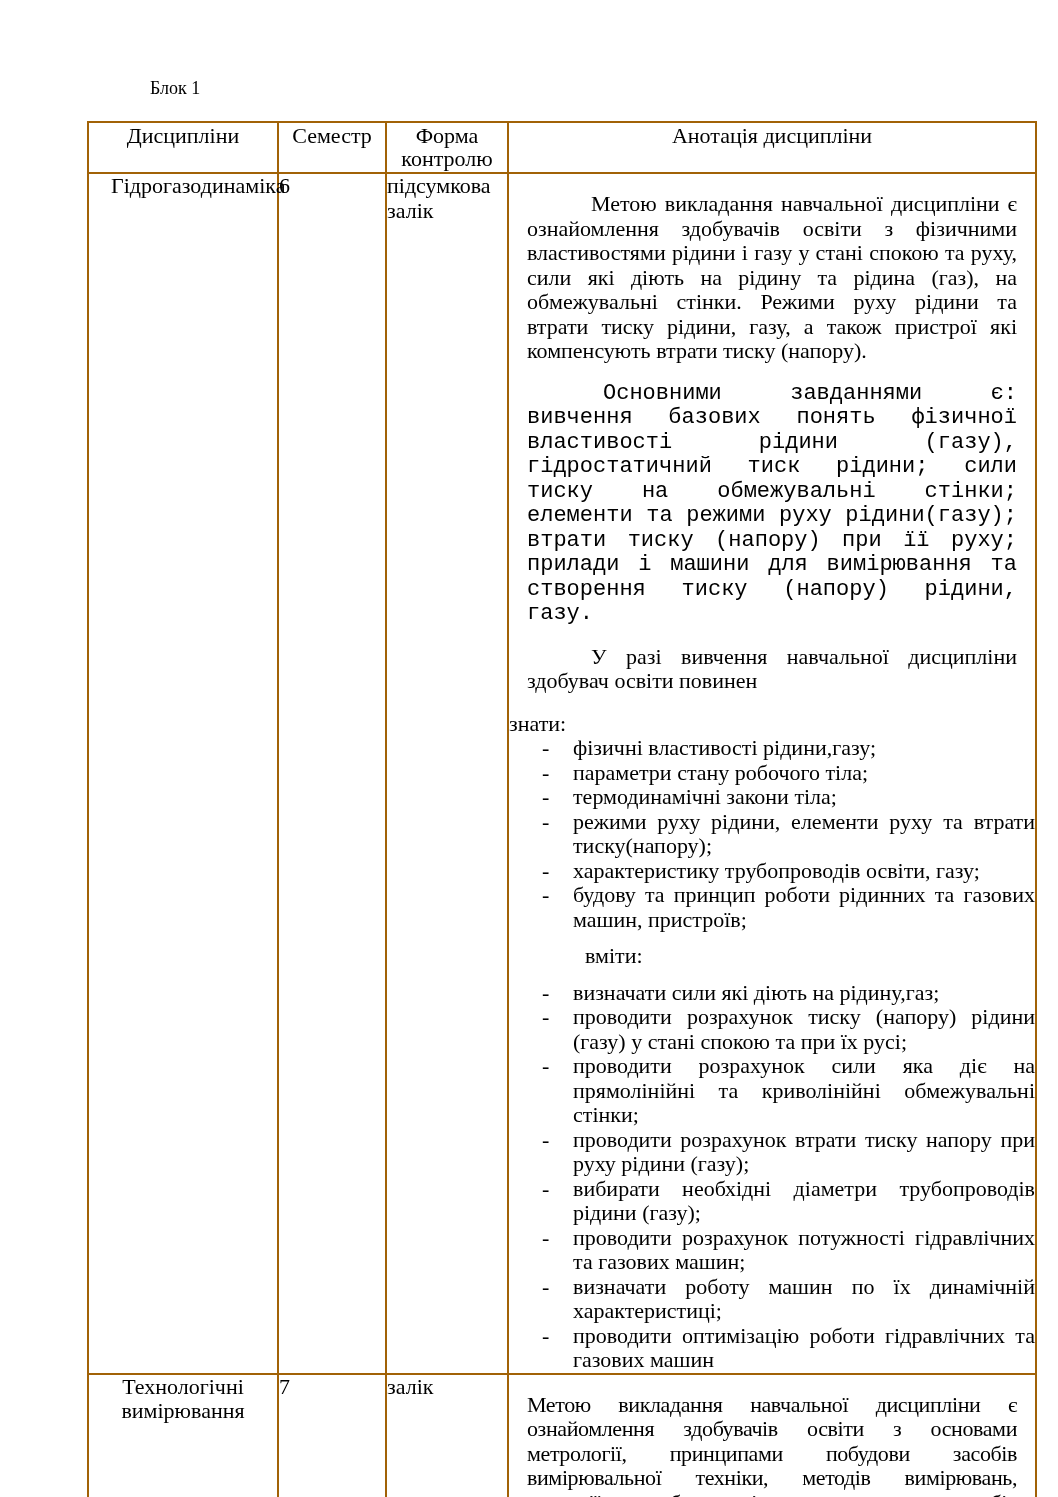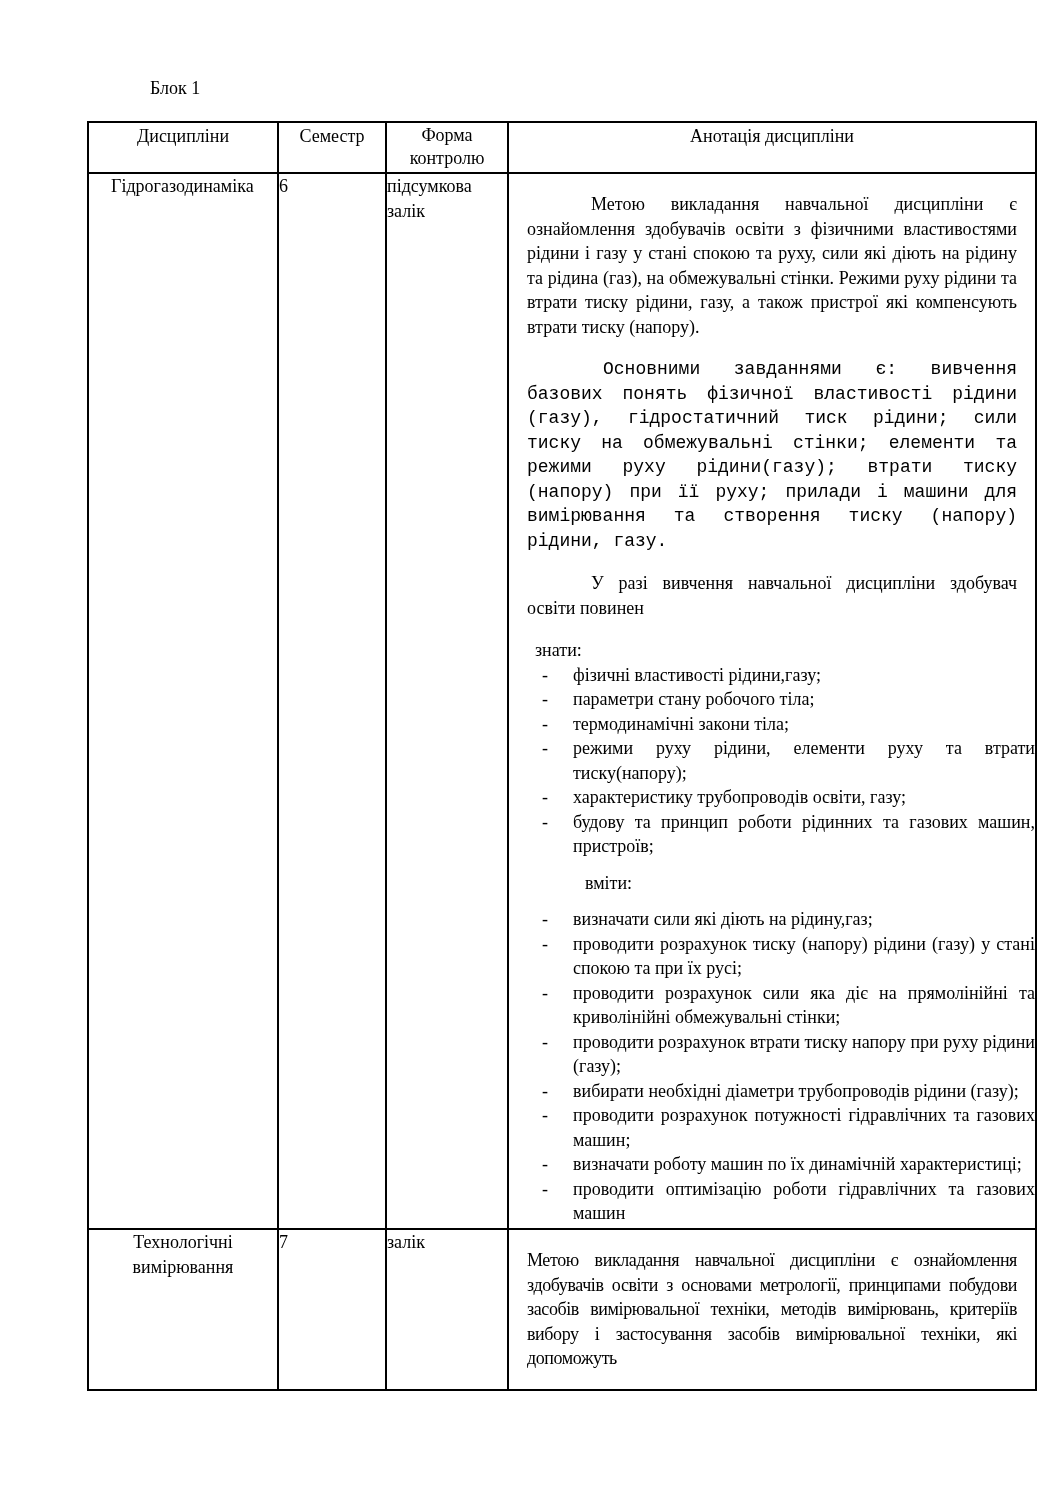--- a/index.html
+++ b/index.html
@@ -26,24 +26,24 @@
   }
   table.disc {
     position: absolute;
     left: 87px;
     top: 121px;
     border-collapse: collapse;
     table-layout: fixed;
     width: 948px;
   }
   table.disc td, table.disc th {
-    border: 2px solid #000000;
+    border: 2px solid #a16207;
     vertical-align: top;
     font-weight: normal;
-    font-size: 18px;
+    font-size: 22px;
     line-height: 24.5px;
     padding: 0;
   }
   col.c1 { width: 190px; }
   col.c2 { width: 108px; }
   col.c3 { width: 122px; }
   col.c4 { width: 528px; }
   tr.head th {
     height: 48px;
     text-align: center;
@@ -59,21 +59,21 @@
   .c-sem { padding: 2px 0 0 8px; }
   .c-form { padding: 2px 0 0 8px; }
   .c-ann { padding: 2px 10px 0 8px; text-align: justify; }
   .para {
     text-indent: 64px;
     text-align: justify;
     margin: 18px;
   }
   .para.indent2 { text-indent: 76px; font-family: Liberation Mono, monospace; }
   .para.noindent { text-indent: 0; }
-  .label-know { margin: 0; padding-left: 26px; }
+  .label-know { margin: 0; }
   .label-can { margin: 12px; padding-left: 64px; }
   ul.dash {
     list-style: none;
     margin: 0;
     padding: 0;
   }
   ul.dash li {
     position: relative;
     padding-left: 64px;
     text-align: justify;

